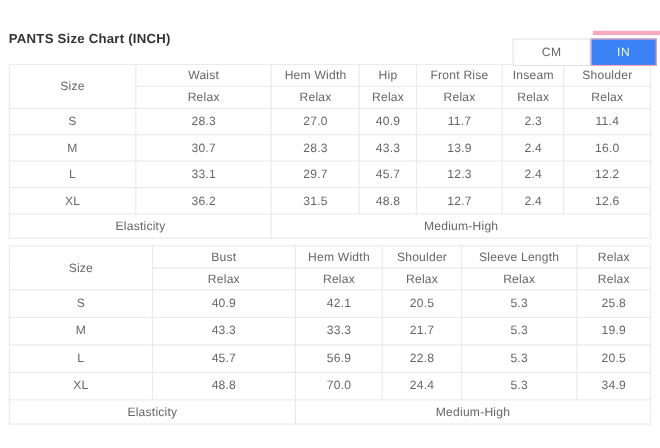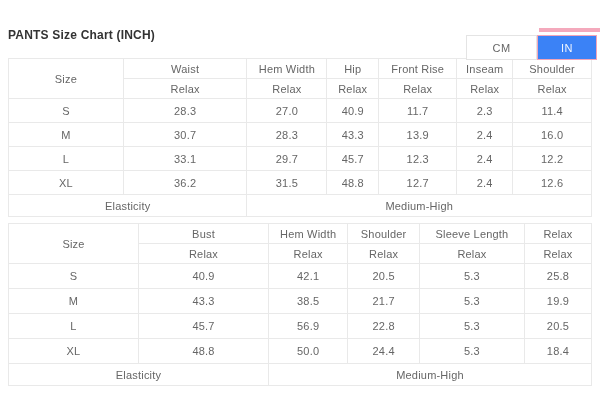--- a/index.html
+++ b/index.html
@@ -199,40 +199,40 @@
         <td>S</td>
         <td>40.9</td>
         <td>42.1</td>
         <td>20.5</td>
         <td>5.3</td>
         <td>25.8</td>
       </tr>
       <tr class="data">
         <td>M</td>
         <td>43.3</td>
-        <td>38.5</td>
+        <td>33.3</td>
         <td>21.7</td>
         <td>5.3</td>
         <td>19.9</td>
       </tr>
       <tr class="data">
         <td>L</td>
         <td>45.7</td>
         <td>56.9</td>
         <td>22.8</td>
         <td>5.3</td>
         <td>20.5</td>
       </tr>
       <tr class="data">
         <td>XL</td>
         <td>48.8</td>
-        <td>50.0</td>
+        <td>70.0</td>
         <td>24.4</td>
         <td>5.3</td>
-        <td>18.4</td>
+        <td>34.9</td>
       </tr>
       <tr class="elastic">
         <td colspan="2">Elasticity</td>
         <td colspan="4">Medium-High</td>
       </tr>
     </tbody>
   </table>
 
 </div>
 

